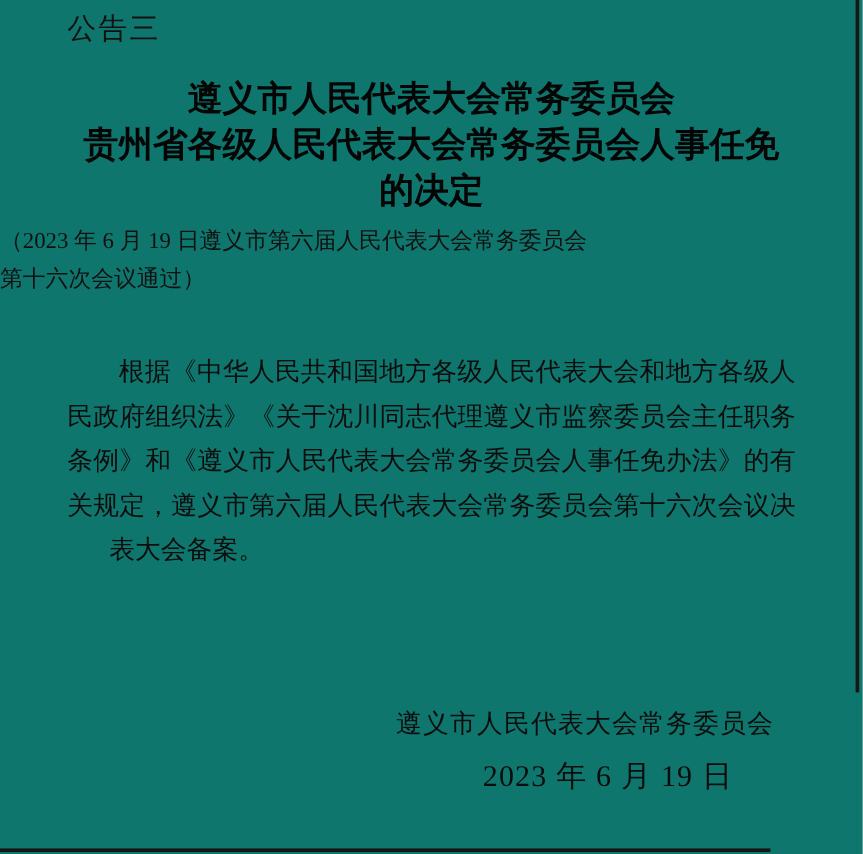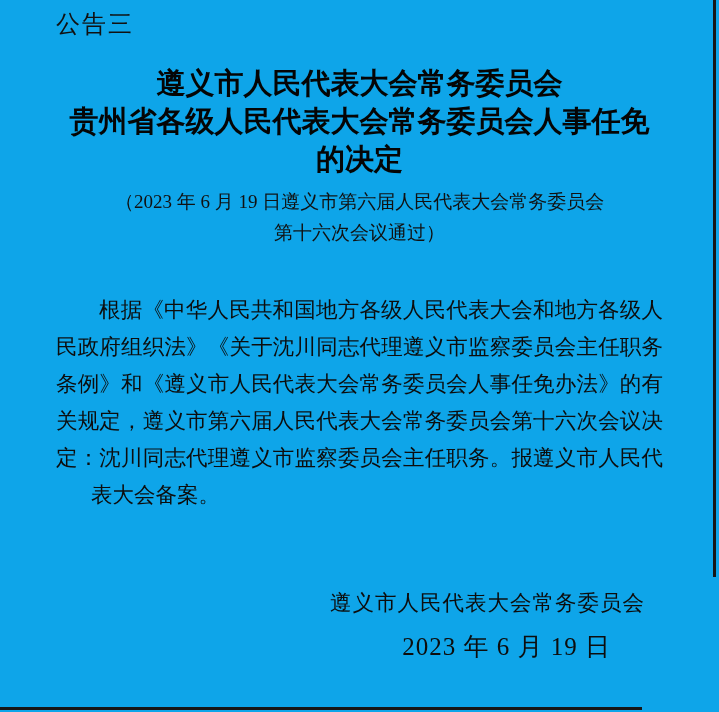--- a/index.html
+++ b/index.html
@@ -4,21 +4,21 @@
 <style>
   html, body {
     margin: 0;
     padding: 0;
     background: #ffffff;
   }
   .page {
     position: relative;
     width: 719px;
     height: 712px;
-    background: #0ea5e9;
+    background: #0f766e;
     overflow: hidden;
     color: #0d0d0d;
     font-family: "Liberation Serif", serif;
   }
   .announcement-label {
     position: absolute;
     left: 56px;
     top: 8px;
     font-family: "Liberation Sans", sans-serif;
     font-size: 24px;
@@ -36,21 +36,21 @@
     font-weight: bold;
     font-size: 29px;
     line-height: 38px;
     color: #050505;
   }
   .meeting-note {
     position: absolute;
     left: 0;
     right: 0;
     top: 186px;
-    text-align: center;
+    text-align: left;
     font-family: "Liberation Serif", serif;
     font-size: 19px;
     line-height: 31px;
     color: #111111;
   }
   .body-text {
     position: absolute;
     left: 56px;
     right: 56px;
     top: 292px;
@@ -122,21 +122,20 @@
   <div class="meeting-note">
     <div>（2023 年 6 月 19 日遵义市第六届人民代表大会常务委员会</div>
     <div>第十六次会议通过）</div>
   </div>
 
   <div class="body-text">
     <div class="body-line first">根据《中华人民共和国地方各级人民代表大会和地方各级人</div>
     <div class="body-line">民政府组织法》《关于沈川同志代理遵义市监察委员会主任职务</div>
     <div class="body-line">条例》和《遵义市人民代表大会常务委员会人事任免办法》的有</div>
     <div class="body-line">关规定，遵义市第六届人民代表大会常务委员会第十六次会议决</div>
-    <div class="body-line">定：沈川同志代理遵义市监察委员会主任职务。报遵义市人民代</div>
     <div class="body-line last">表大会备案。</div>
   </div>
 
   <div class="signature-org">遵义市人民代表大会常务委员会</div>
 
   <div class="signature-date">2023 年 6 月 19 日</div>
 
   <div class="scan-edge-right"></div>
   <div class="scan-edge-bottom"></div>
 

